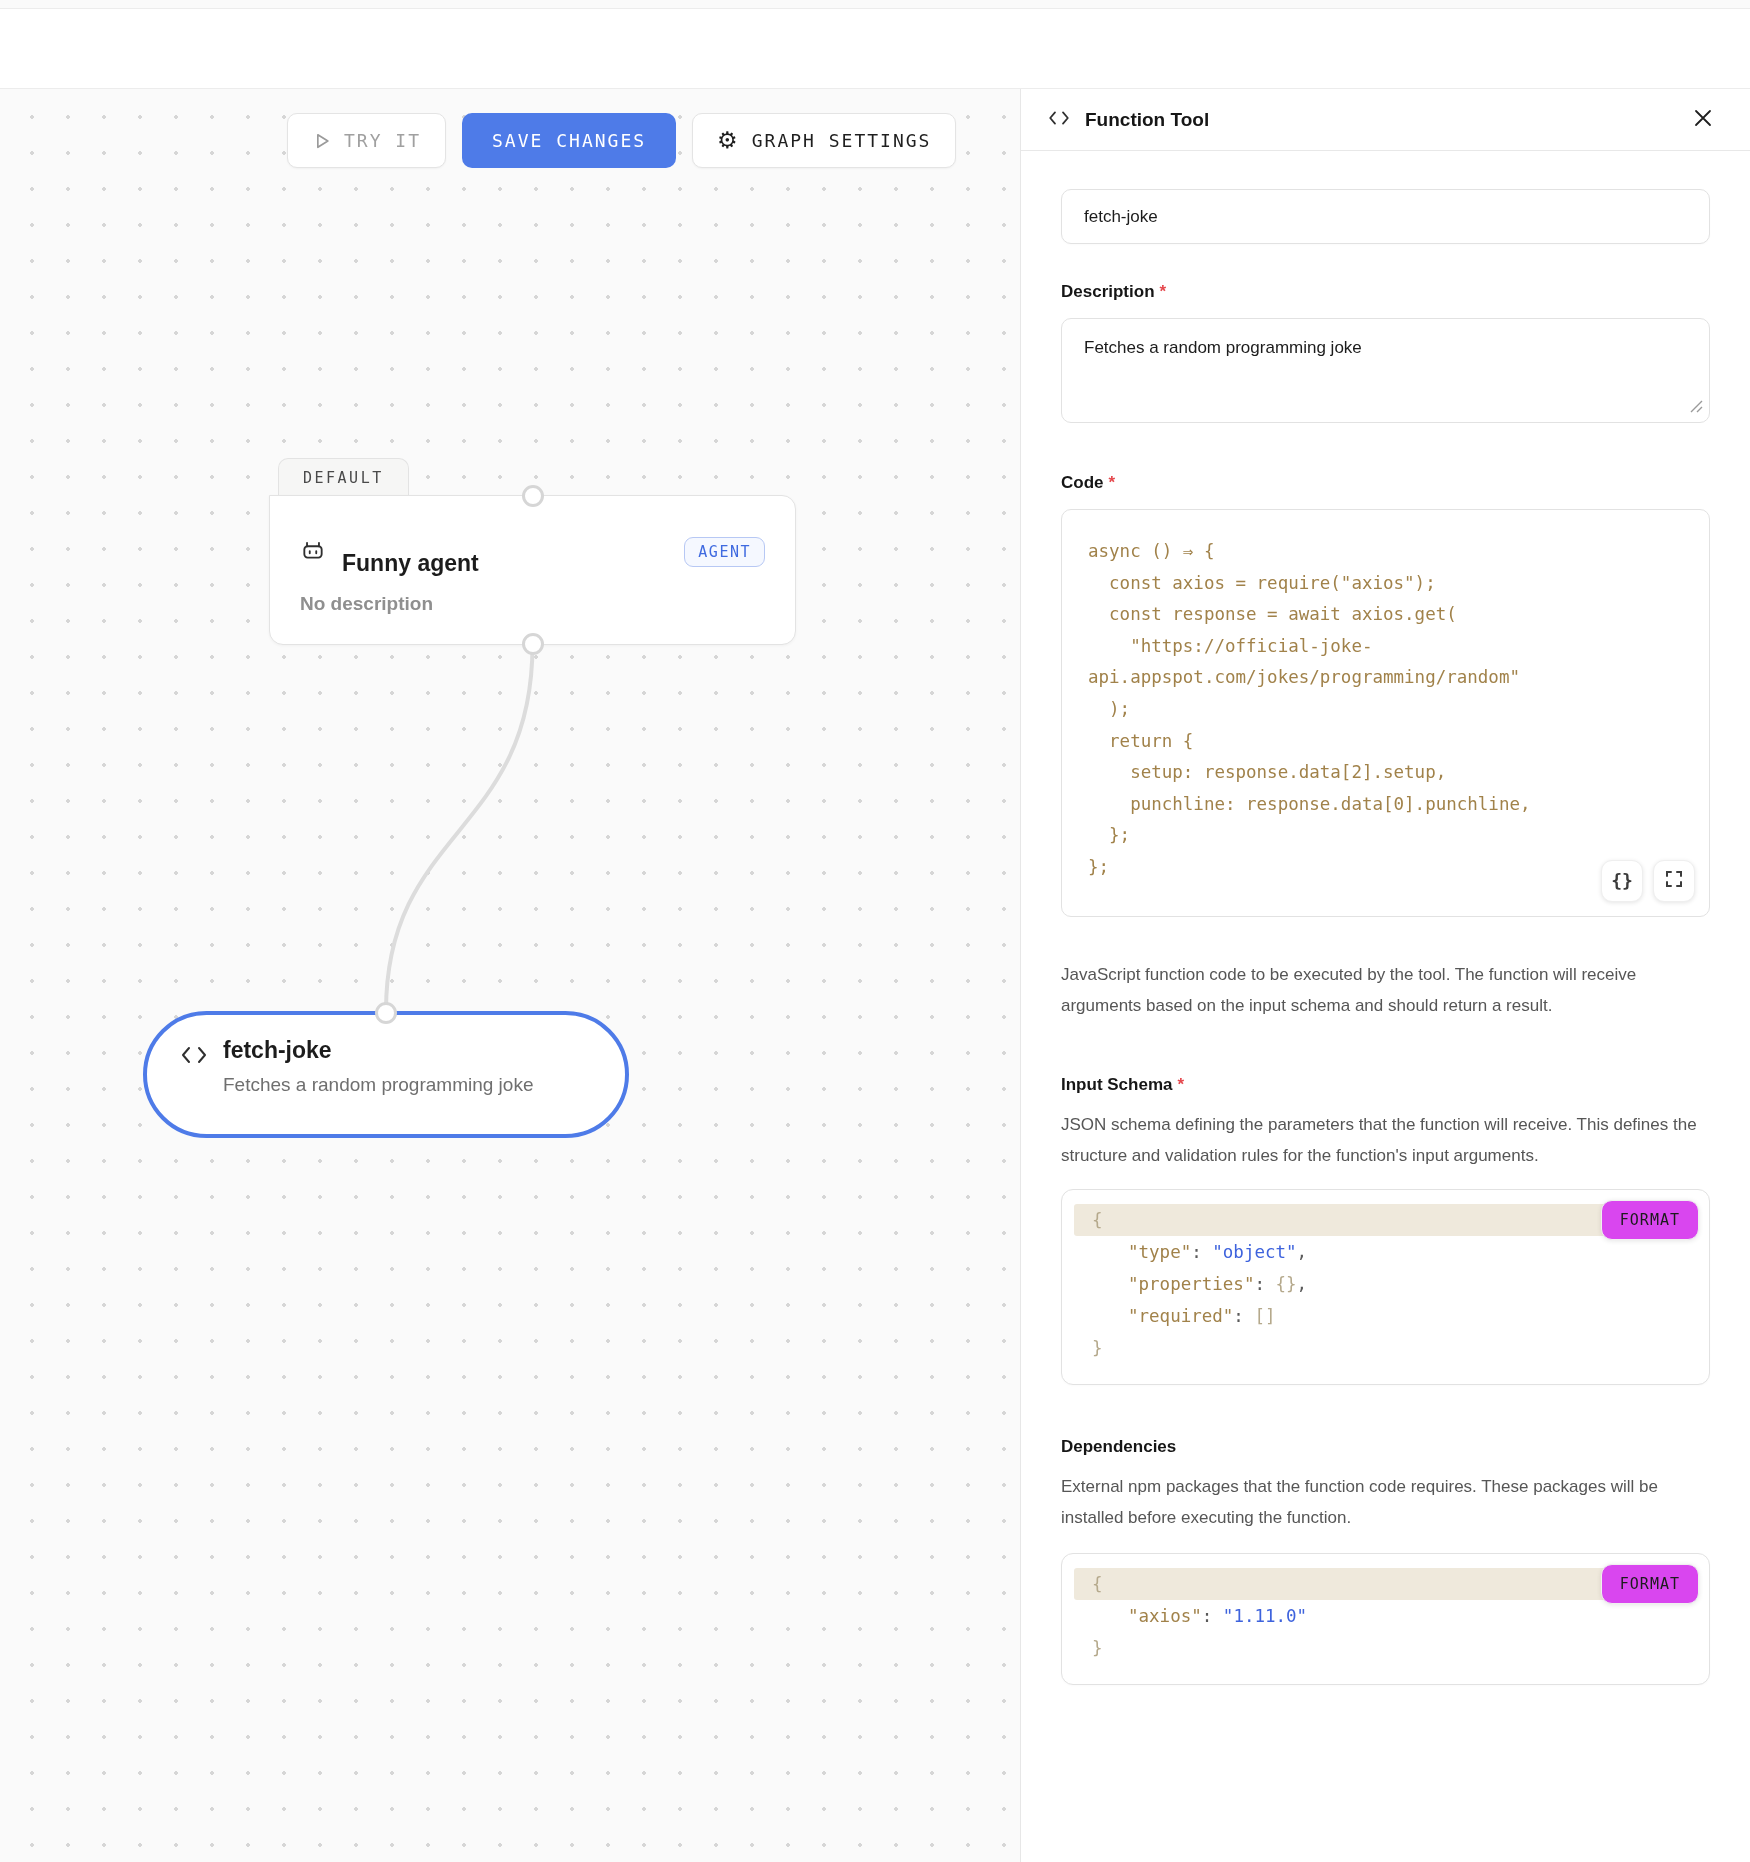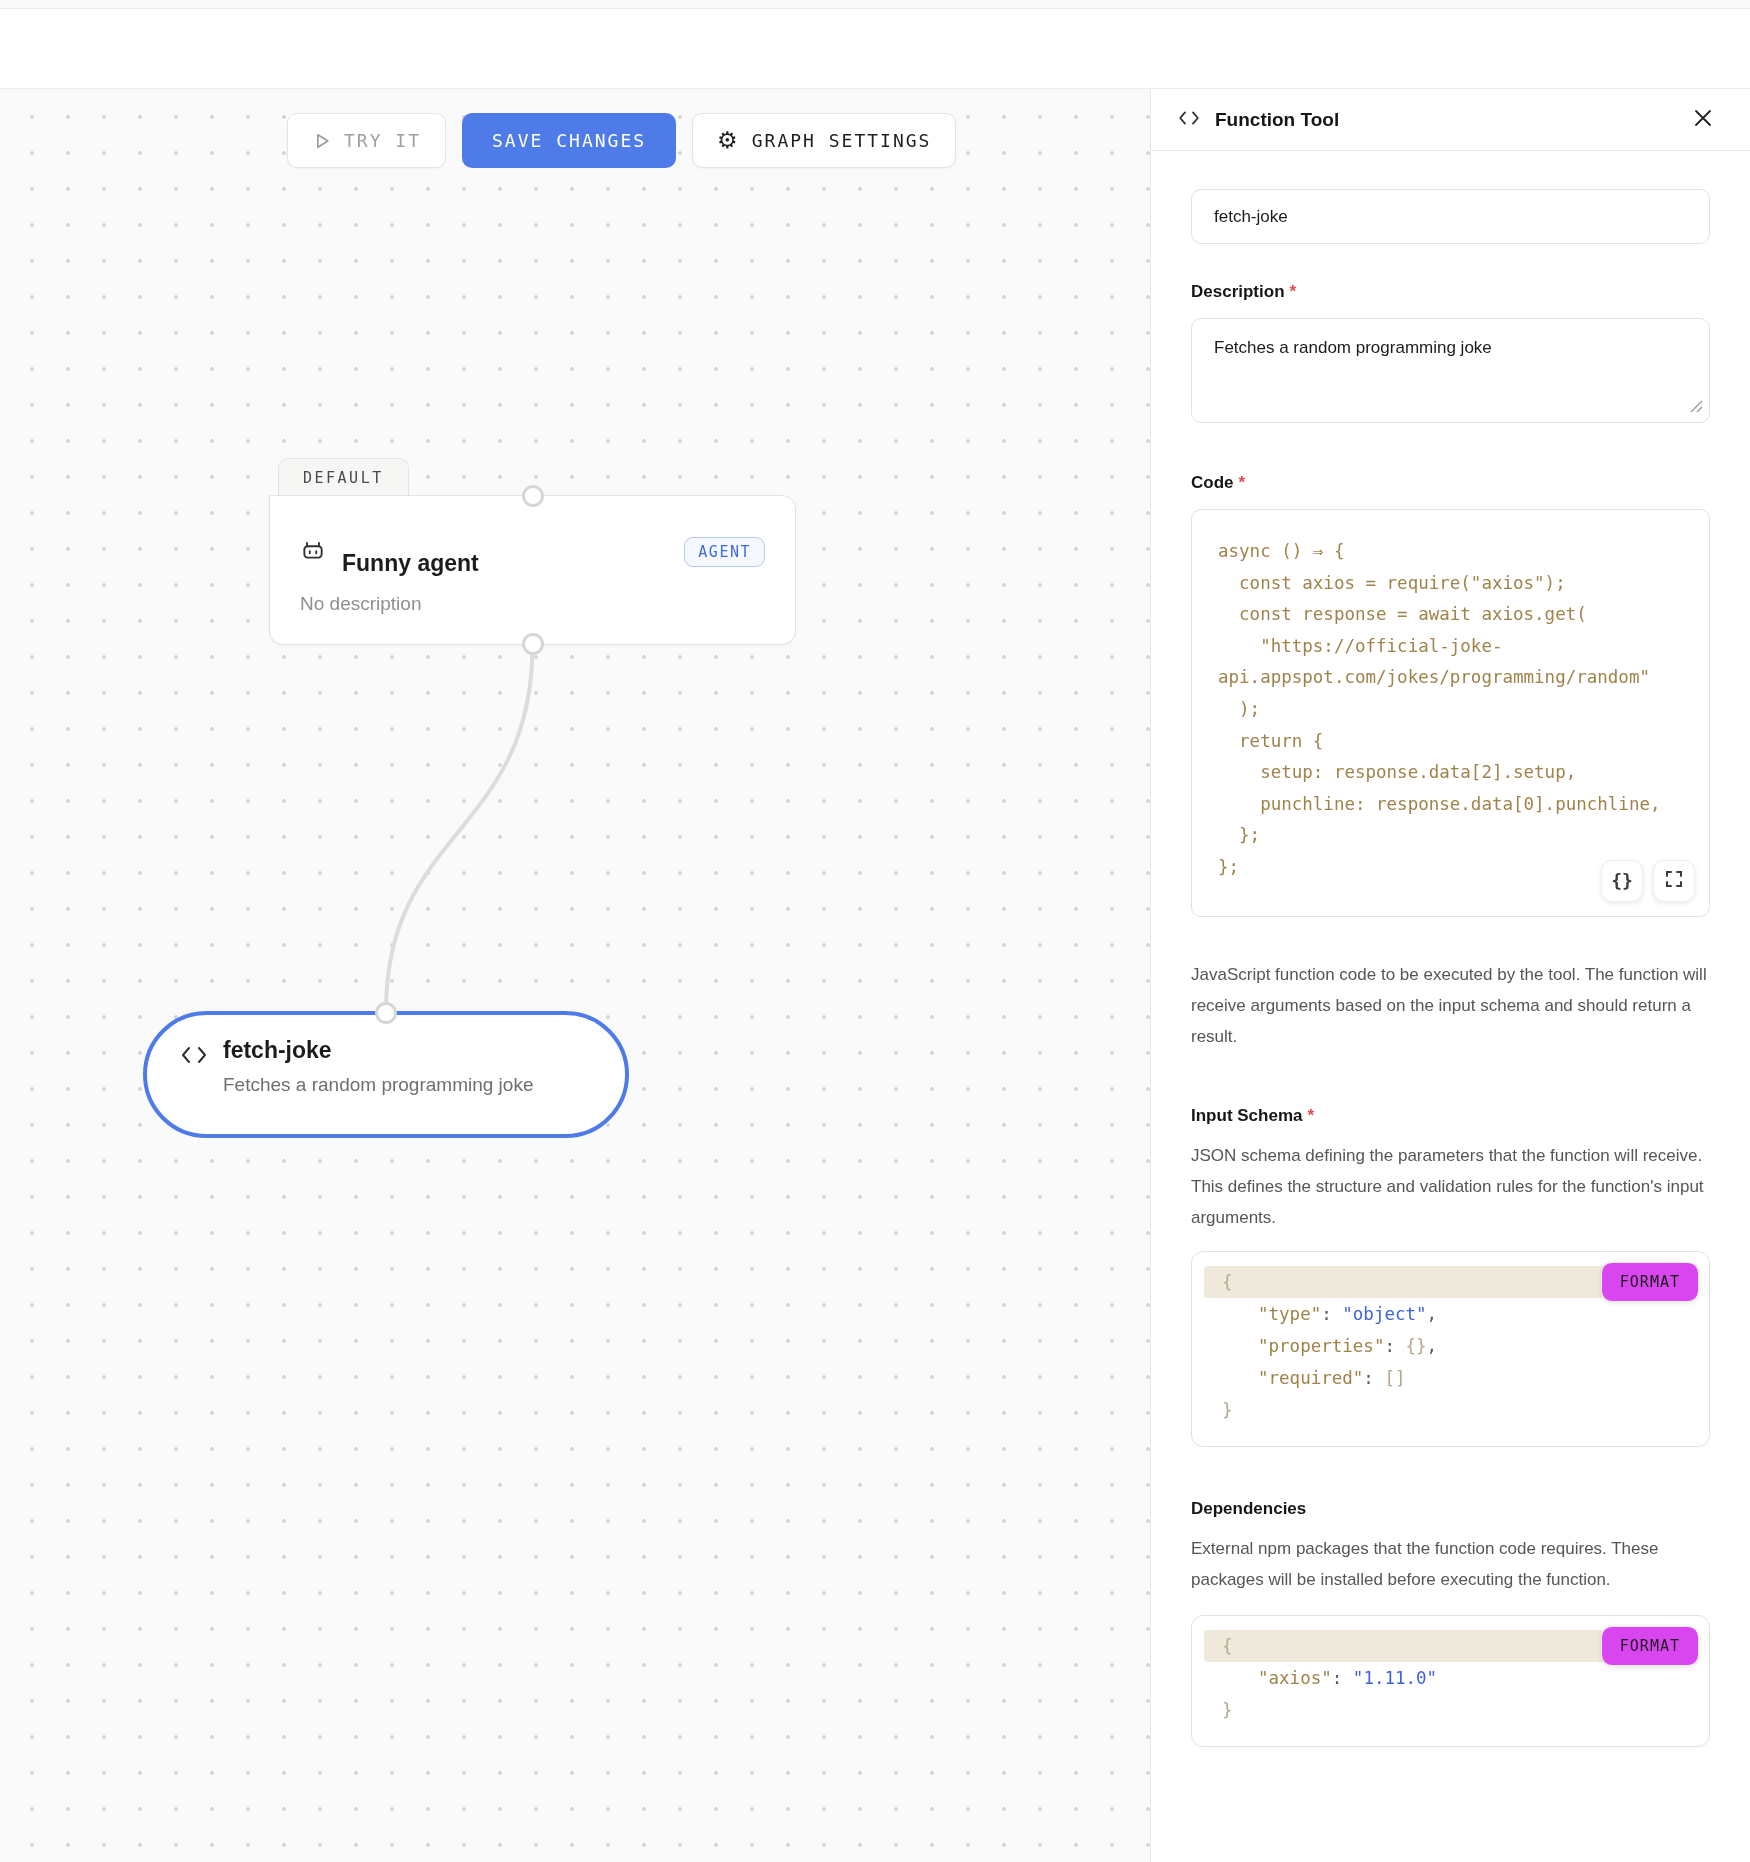--- a/index.html
+++ b/index.html
@@ -5,21 +5,21 @@
   * { margin:0; padding:0; box-sizing:border-box; }
   html,body { width:1750px; height:1862px; background:#fbfbfb; font-family:"Liberation Sans", sans-serif; overflow:hidden; }
 
   .window-top { height:9px; background:#fafafa; border-bottom:1px solid #ececec; }
   .topbar { height:79px; background:#ffffff; }
 
   .main { display:flex; height:1774px; border-top:1px solid #ececec; }
 
   
   .canvas {
-    position:relative; width:1151px; height:100%;
+    position:relative; width:1021px; height:100%;
     background:#fafafa;
     background-image:radial-gradient(circle, #d6d6d6 1.8px, transparent 2px);
     background-size:36px 36px; background-position:14px 10px;
     border-right:1px solid #e7e7e7; overflow:hidden; flex:none;
   }
   .edge-svg { position:absolute; left:0; top:0; pointer-events:none; }
 
   .toolbar { position:absolute; left:287px; top:24px; display:flex; gap:16px; align-items:center; }
   .btn { display:flex; align-items:center; gap:12px; height:55px; border-radius:10px;
          font-family:"DejaVu Sans Mono", monospace; font-size:18px; letter-spacing:2px; cursor:pointer; }
@@ -35,21 +35,21 @@
     font-family:"DejaVu Sans Mono", monospace; font-size:15px; letter-spacing:2.5px; color:#4a4a4a;
     display:flex; align-items:center; }
 
   .agent-card { position:absolute; left:269px; top:406px; width:527px; height:150px;
     background:#ffffff; border:1px solid #e3e3e3; border-radius:0 14px 14px 14px;
     box-shadow:0 1px 3px rgba(0,0,0,.04); padding:30px 30px 0 30px; }
   .agent-row { display:flex; align-items:center; gap:16px; }
   .agent-title { font-size:23px; font-weight:700; color:#1c1c1c; flex:1;margin-top:24px; }
   .agent-badge { font-family:"DejaVu Sans Mono", monospace; font-size:15px; letter-spacing:1.5px;
     color:#3f6ae0; background:#f5f8ff; border:1.5px solid #b7c8f4; border-radius:9px; padding:5px 13px; }
-  .agent-desc { margin-top:16px; font-size:19px; color:#8f8f8f; }
+  .agent-desc { margin-top:16px; font-size:19px; color:#8f8f8f;font-weight:bold; }
 
   .handle { position:absolute; width:22px; height:22px; border-radius:50%;
     background:#ffffff; border:3px solid #d6d6d6; }
 
   .tool-pill { position:absolute; left:143px; top:922px; width:486px; height:127px;
     background:#ffffff; border:4px solid #4e7be8; border-radius:64px; }
   .pill-inner { position:relative; height:100%; padding:22px 20px 0 76px; }
   .pill-code-icon { position:absolute; left:32px; top:27px; }
   .pill-title { font-size:23px; font-weight:700; color:#1c1c1c; }
   .pill-desc { margin-top:10px; font-size:19px; color:#6f6f6f; white-space:nowrap; }

